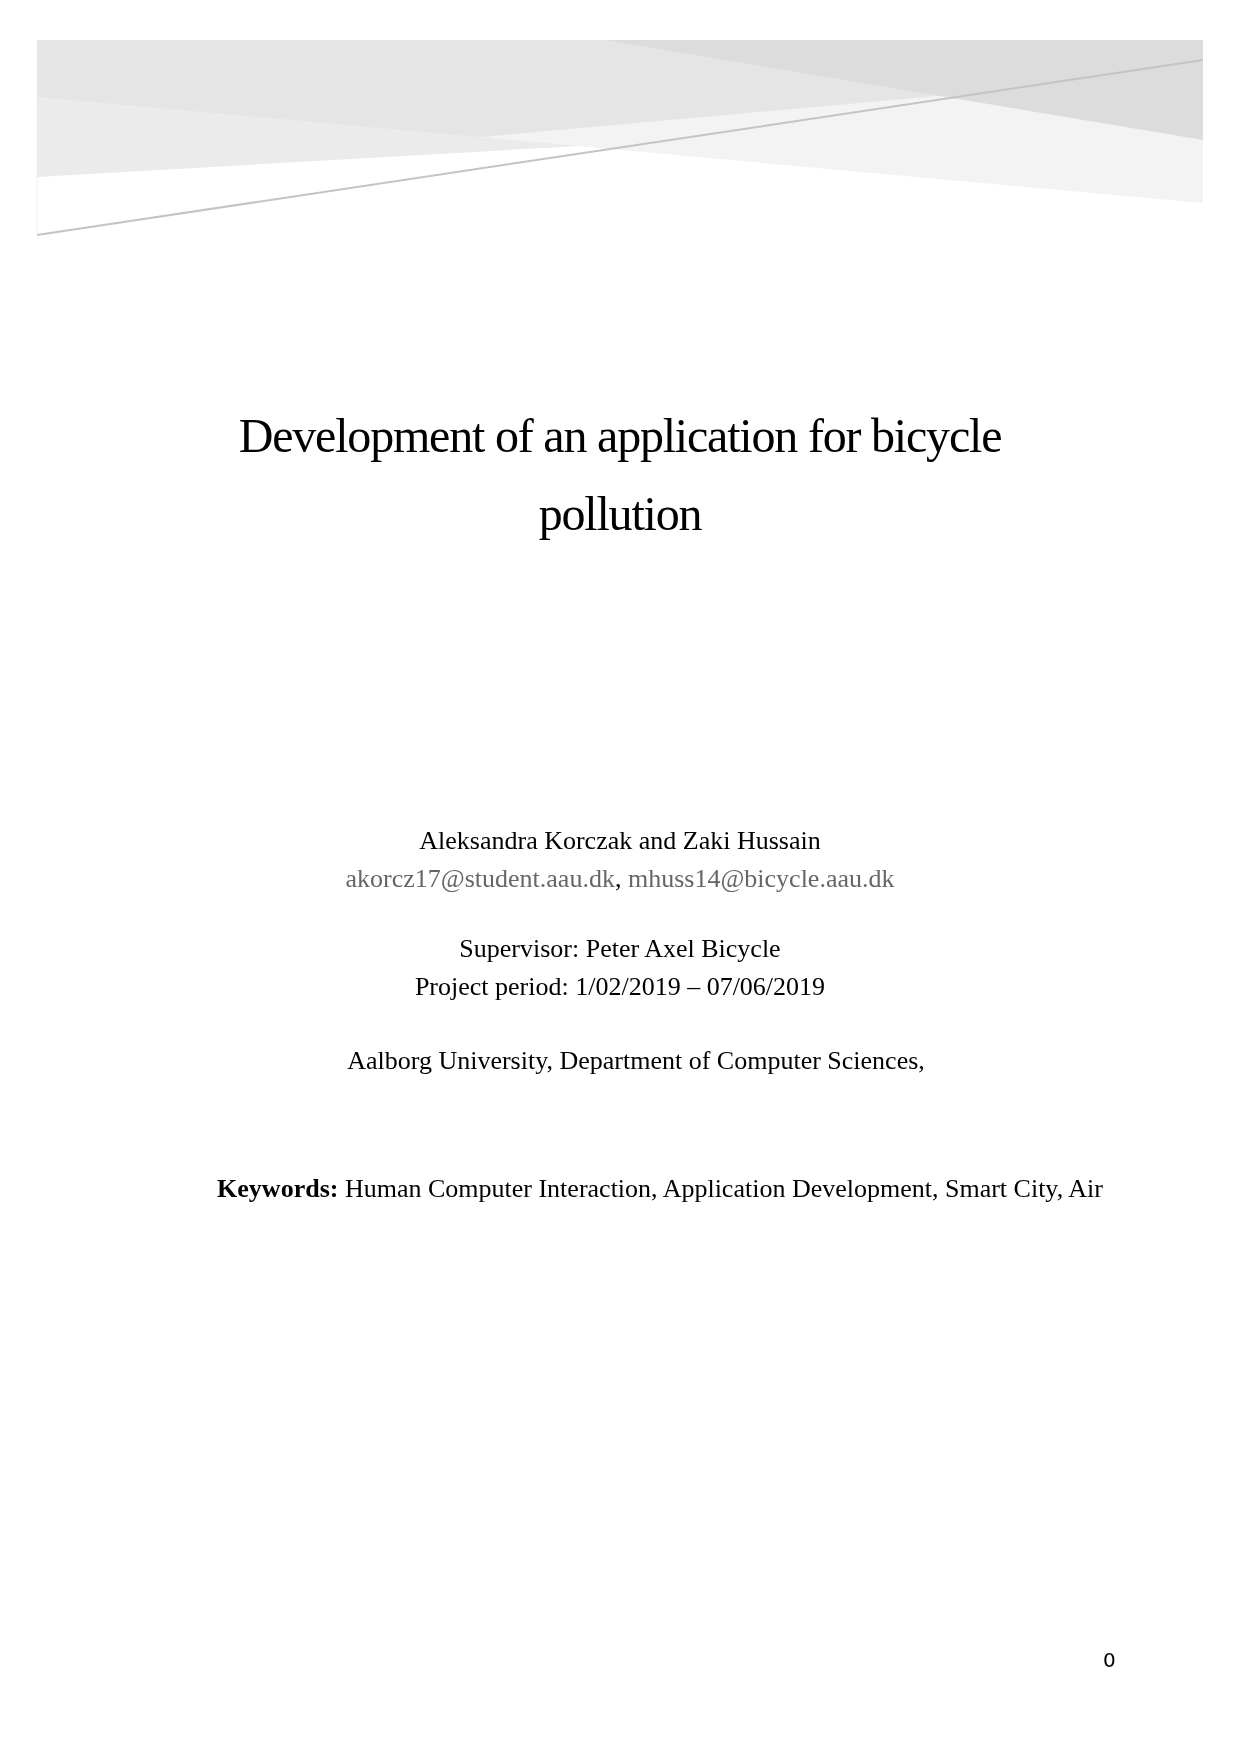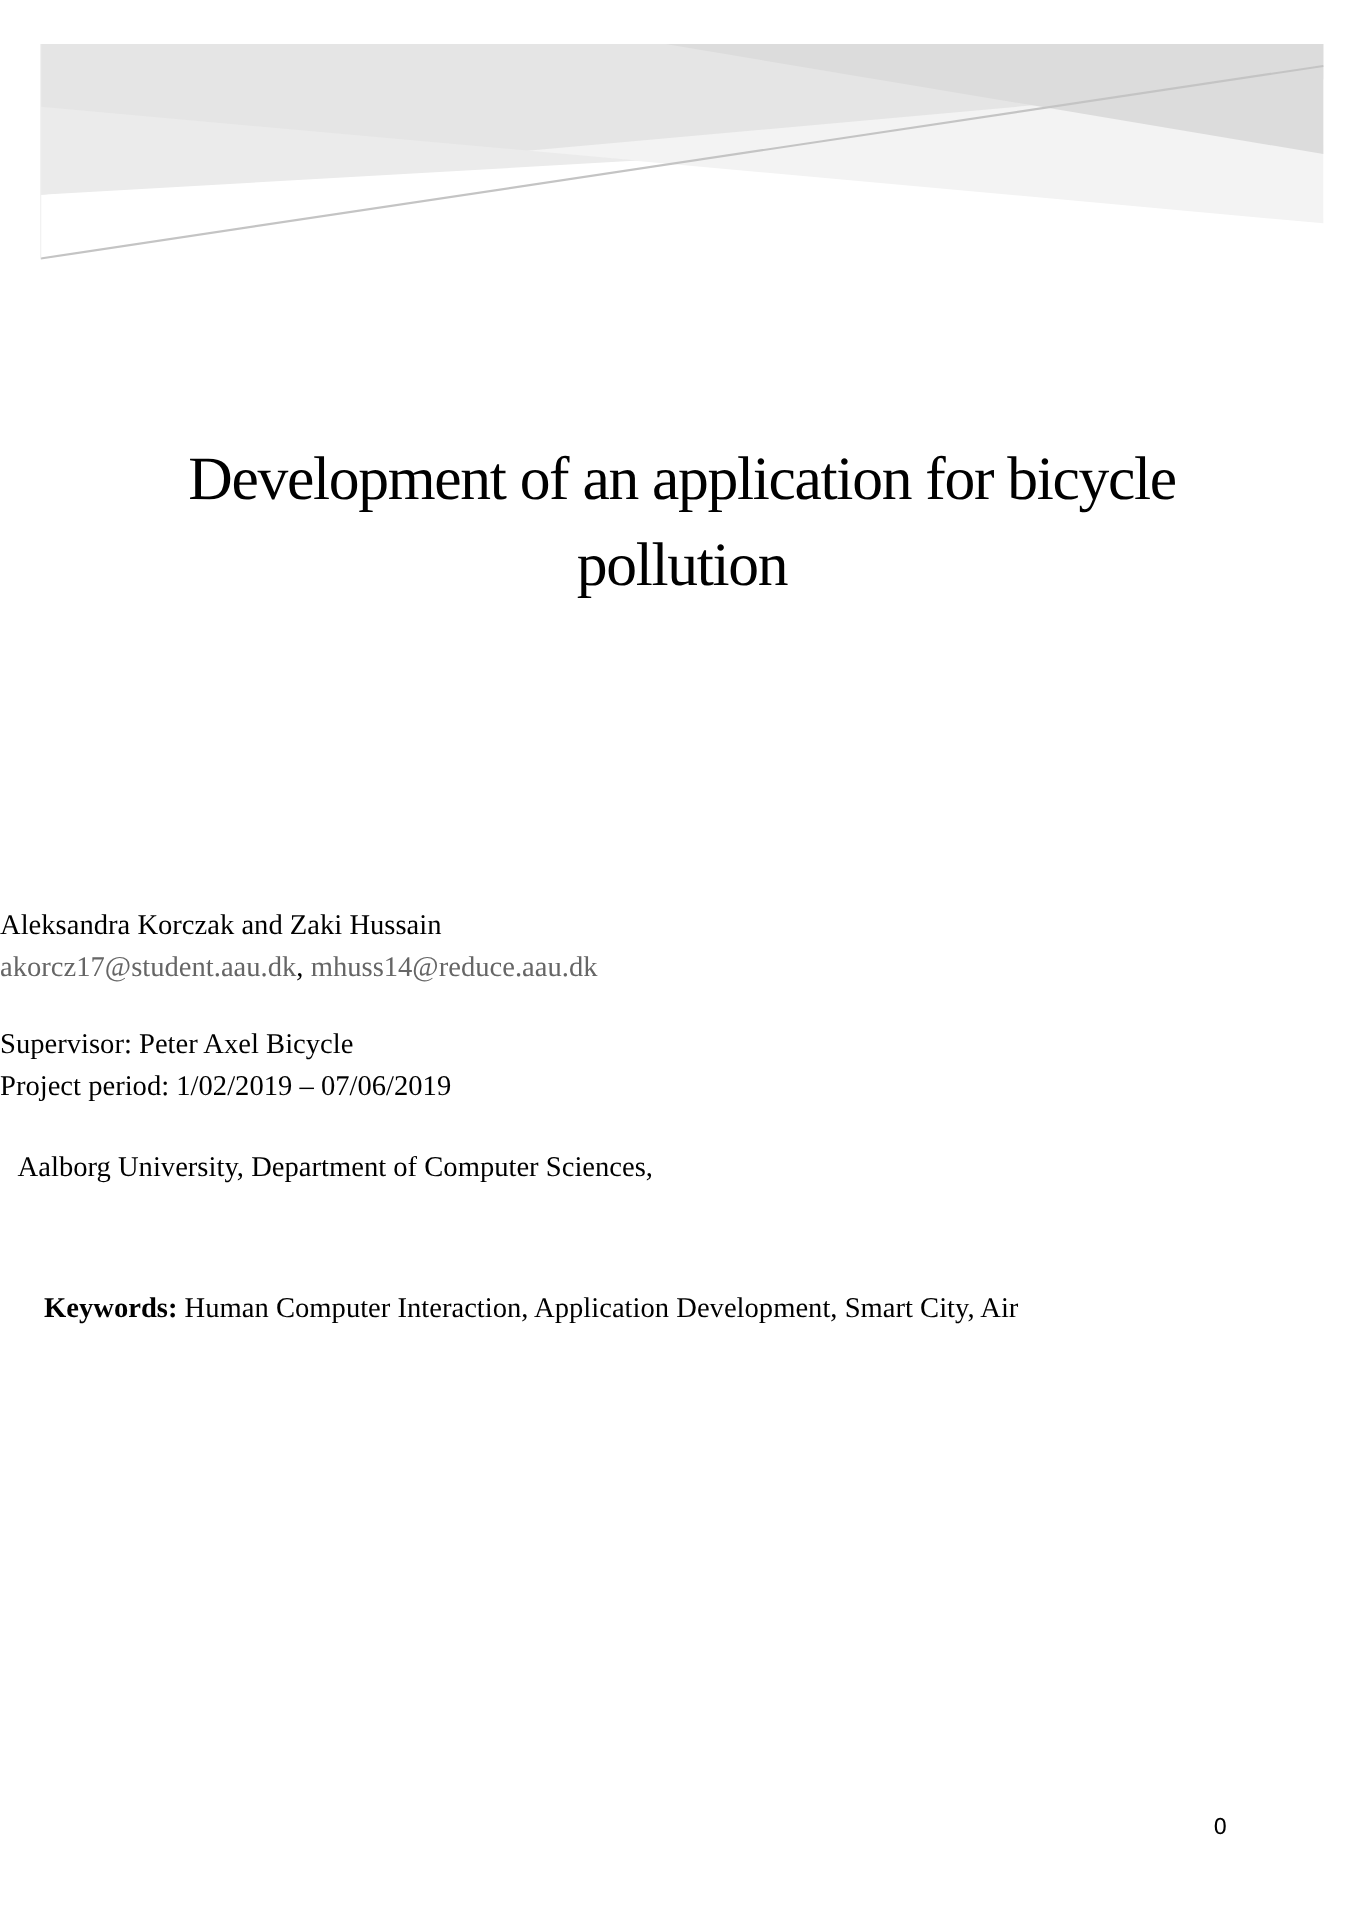--- a/index.html
+++ b/index.html
@@ -21,35 +21,35 @@
       top: 0;
       width: 1240px;
       height: 260px;
     }
     .title {
       position: absolute;
       left: 0;
       top: 397px;
       width: 1240px;
       text-align: center;
-      font-size: 56px;
+      font-size: 48px;
       line-height: 78px;
       font-weight: normal;
       margin: 0;
       letter-spacing: -1.2px;
     }
     .title .line {
       display: block;
       white-space: nowrap;
     }
     .block {
       position: absolute;
       left: 0;
       width: 1240px;
-      text-align: left;
+      text-align: center;
       font-size: 26px;
       line-height: 38px;
     }
     .block .line {
       display: block;
       white-space: nowrap;
     }
     .authors { top: 822px; }
     .supervisor-block { top: 930px; }
     .affiliation-block { top: 1042px; margin-left: 16px; }
@@ -90,21 +90,21 @@
 </svg>
 
 <h1 class="title">
   <span class="line">Development of an application for bicycle</span>
   <span class="line">pollution</span>
 </h1>
 
 <div class="block authors">
   <span class="line">Aleksandra Korczak and Zaki Hussain</span>
   <span class="line">
-    <a class="email">akorcz17@student.aau.dk</a><span>, </span><a class="email">mhuss14@reduce.aau.dk</a>
+    <a class="email">akorcz17@student.aau.dk</a><span>, </span><a class="email">mhuss14@bicycle.aau.dk</a>
   </span>
 </div>
 
 <div class="block supervisor-block">
   <span class="line">Supervisor: Peter Axel Bicycle</span>
   <span class="line">Project period: 1/02/2019 – 07/06/2019</span>
 </div>
 
 <div class="block affiliation-block">
   <span class="line">Aalborg University, Department of Computer Sciences,</span>

